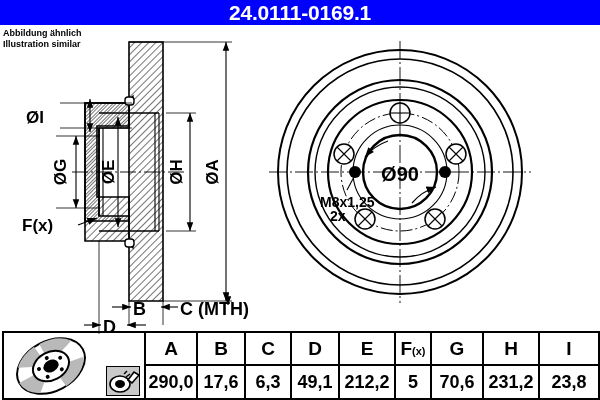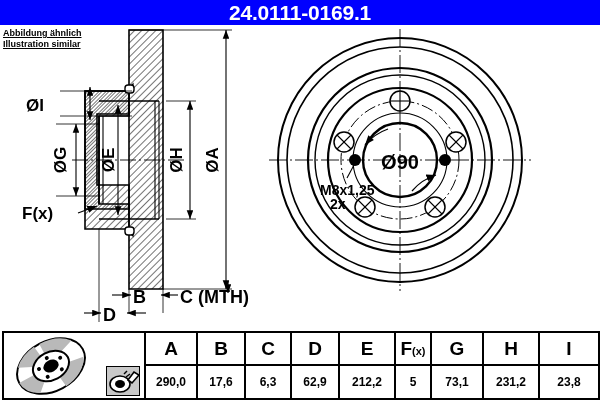--- a/index.html
+++ b/index.html
@@ -7,33 +7,33 @@
   #root{position:relative;width:600px;height:400px;overflow:hidden;background:#fff;}
 
   
   .banner{position:absolute;left:0;top:0;width:600px;height:25px;background:#0000ff;}
   .banner-title{position:absolute;left:0;top:0;width:600px;height:25px;
     display:flex;align-items:center;justify-content:center;gap:42px;
     color:#fff;font-size:21px;font-weight:bold;letter-spacing:-0.2px;}
   .banner-title span{white-space:pre;}
 
   
-  .note{position:absolute;left:3px;top:28px;font-size:9px;font-weight:bold;color:#000;line-height:10.5px;white-space:pre;text-decoration:underline;}
-
-  
-  .canvas{position:absolute;left:0;top:23px;width:600px;height:300px;}
+  .note{position:absolute;left:3px;top:28px;font-size:9px;font-weight:bold;color:#000;line-height:10.5px;white-space:pre;}
+
+  
+  .canvas{position:absolute;left:0;top:35px;width:600px;height:300px;}
   .canvas svg{display:block;}
 
   
   .tablewrap{position:absolute;left:2px;top:331px;width:596px;height:67px;}
   table.spec{border-collapse:collapse;width:596px;height:67px;table-layout:fixed;
     font-size:17px;font-weight:bold;text-align:center;color:#000;}
   table.spec td{border:2px solid #000;padding:0;line-height:1;vertical-align:middle;}
   table.spec tr.hdr td{height:31px;font-size:19px;}
-  table.spec tr.val td{height:32px;font-size:12px;}
+  table.spec tr.val td{height:32px;font-size:18px;}
   td.pic{border-right:2px solid #000;}
   .fx-sub{font-size:11px;vertical-align:baseline;}
 
   
   .iconcell{position:relative;height:65px;}
   .disc-ico{position:absolute;left:8px;top:4px;}
   .spray-ico{position:absolute;right:4px;bottom:2px;}
 </style>
 </head>
 <body>
@@ -259,24 +259,24 @@
         <td>E</td>
         <td><span>F</span><span class="fx-sub">(x)</span></td>
         <td>G</td>
         <td>H</td>
         <td>I</td>
       </tr>
       <tr class="val">
         <td>290,0</td>
         <td>17,6</td>
         <td>6,3</td>
-        <td>62,9</td>
+        <td>49,1</td>
         <td>212,2</td>
         <td>5</td>
-        <td>73,1</td>
+        <td>70,6</td>
         <td>231,2</td>
         <td>23,8</td>
       </tr>
     </tbody>
       </table>
   </div>
 
 </div>
 
 </body></html>

